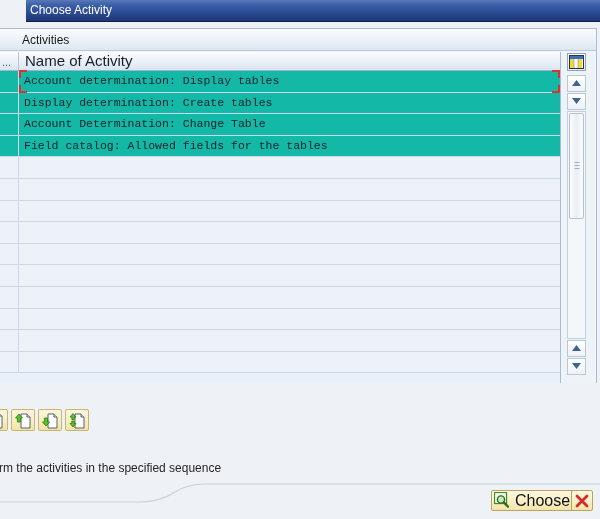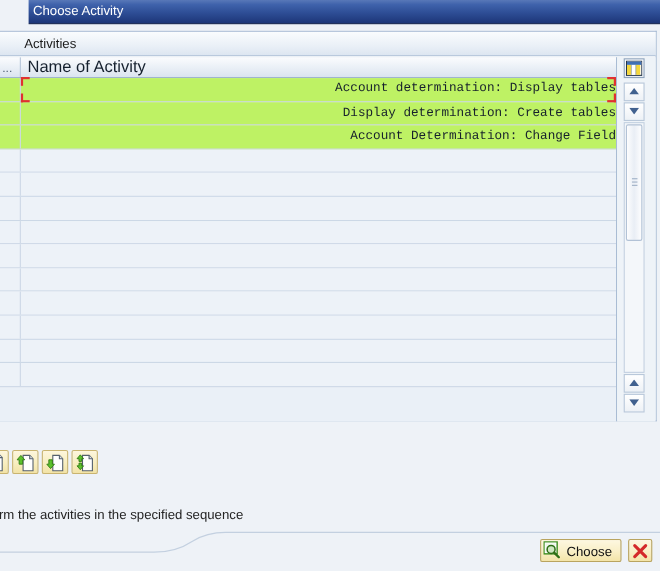--- a/index.html
+++ b/index.html
@@ -123,21 +123,21 @@
     color: #15202e;
     white-space: nowrap;
   }
   .row {
     display: flex;
     height: 21.6px;
     border-bottom: 1px solid #ccd8e6;
     box-sizing: border-box;
     background: #edf2f8;
   }
-  .row.filled { background: #bef264; text-align: right; }
+  .row.filled { background: #14b8a6; }
   .r-sel {
     width: 19px;
     border-right: 1px solid #ccd8e6;
     box-sizing: border-box;
   }
   .r-name {
     flex: 1;
     box-sizing: border-box;
     padding-left: 5px;
     line-height: 20px;
@@ -264,21 +264,21 @@
   }
   .btn-choose {
     position: absolute;
     left: 491px; top: 490px;
     height: 21px;
     padding: 0 8px 0 23px;
     background: linear-gradient(to bottom,#fdf7e0 0%, #f9efc6 55%, #f3e4a8 100%);
     border: 1px solid #b9a45f;
     border-radius: 2px;
     box-sizing: border-box;
-    font-size: 12px;
+    font-size: 16px;
     line-height: 20px;
     color: #111111;
     cursor: pointer;
     white-space: nowrap;
   }
   .btn-cancel {
     position: absolute;
     left: 571px; top: 490px;
     width: 22px; height: 21px;
     background: linear-gradient(to bottom,#fdf7e0 0%, #f9efc6 55%, #f3e4a8 100%);
@@ -328,23 +328,27 @@
             </span></div>
         </div>
 
         <div class="row filled">
           <div class="r-sel"></div>
           <div class="r-name">Display determination: Create tables</div>
         </div>
 
         <div class="row filled">
           <div class="r-sel"></div>
-          <div class="r-name">Account Determination: Change Field</div>
-        </div>
-
+          <div class="r-name">Account Determination: Change Table</div>
+        </div>
+
+        <div class="row filled">
+          <div class="r-sel"></div>
+          <div class="r-name">Field catalog: Allowed fields for the tables</div>
+        </div>
 
         <div class="row">
             <div class="r-sel"></div>
             <div class="r-name"></div>
           </div>
         <div class="row">
             <div class="r-sel"></div>
             <div class="r-name"></div>
           </div>
         <div class="row">

